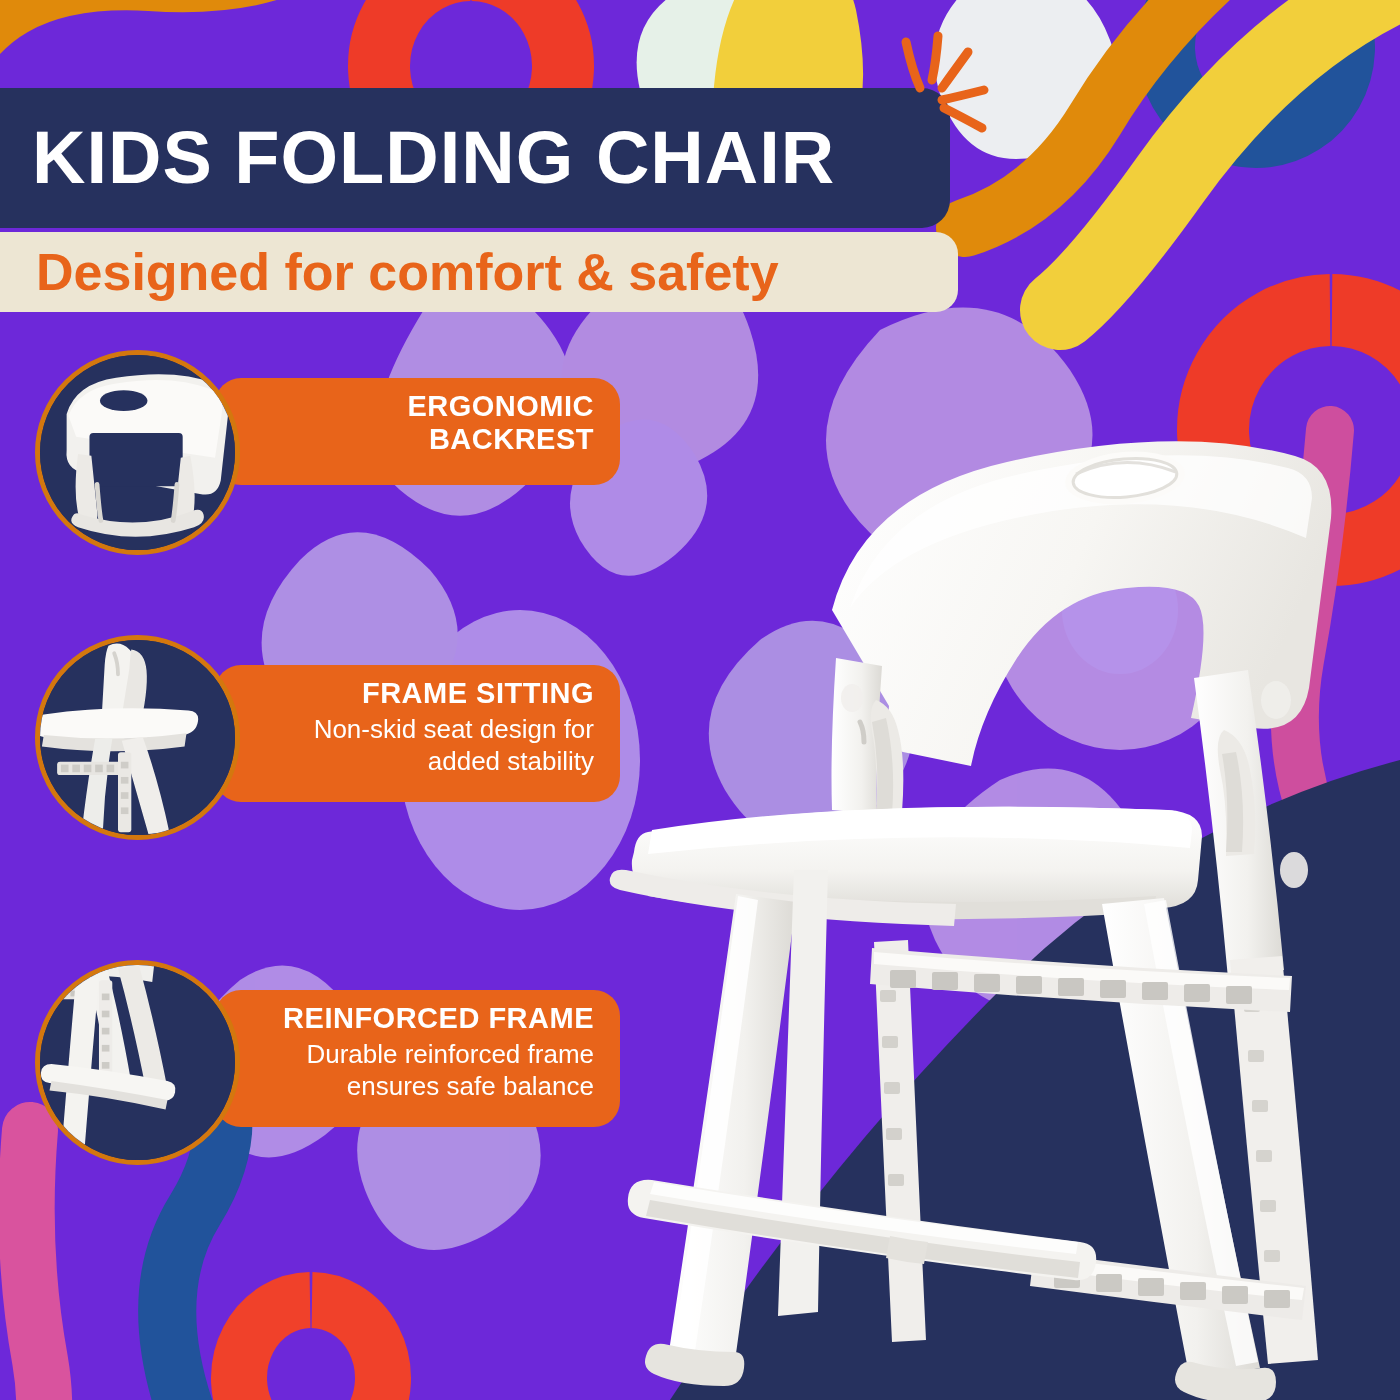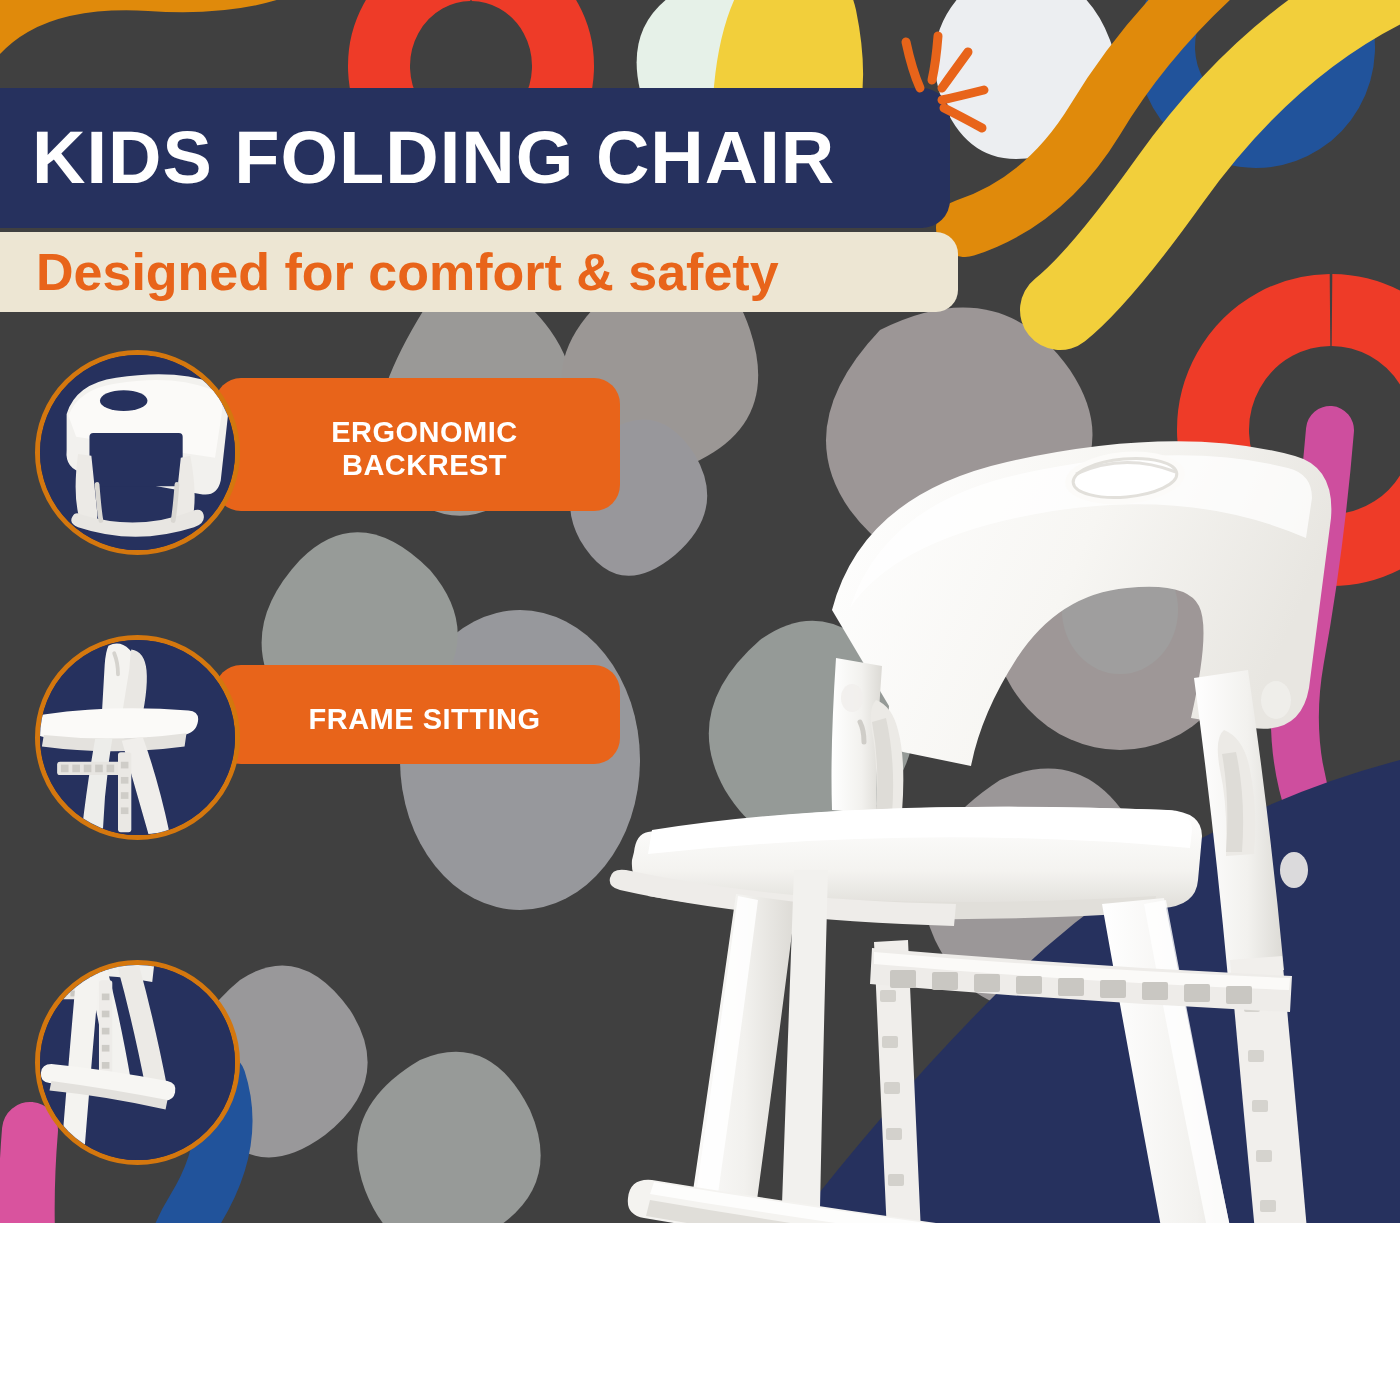--- a/index.html
+++ b/index.html
@@ -4,22 +4,22 @@
 <style>
   html,body{margin:0;padding:0;}
   body{
     width:1400px;height:1400px;
     font-family:"Liberation Sans",sans-serif;
     background:#ffffff;
     overflow:hidden;
   }
   #poster{
     position:relative;
-    width:1400px;height:1223px;
-    background:#404040;
+    width:1400px;height:1400px;
+    background:#6d28d9;
     overflow:hidden;
   }
 
   
   .bg{position:absolute;inset:0;overflow:hidden;}
   .bg svg{position:absolute;top:0;left:0;width:1400px;height:1400px;}
 
   
   .navy-blob{position:absolute;top:0;left:0;width:1400px;height:1400px;}
 
@@ -81,23 +81,23 @@
     z-index:3;
   }
   .f-circle svg{display:block;width:100%;height:100%;}
 
   .f-box{
     position:absolute;
     left:215px;
     width:405px;
     background:#E8641A;
     border-radius:26px;
-    padding:38px 26px 24px 40px;
+    padding:12px 26px 24px 40px;
     box-sizing:border-box;
-    text-align:center;
+    text-align:right;
     z-index:2;
   }
   .f-box-1{top:28px;}
   .f-box-2{top:30px;}
   .f-box-3{top:30px;}
 
   .f-title{
     color:#ffffff;
     font-size:29px;
     font-weight:bold;
@@ -246,20 +246,21 @@
               <rect x="85" y="144" width="8" height="7"></rect>
             <rect x="85" y="160" width="8" height="7"></rect>
               <rect x="85" y="176" width="8" height="7"></rect>
           </g>
           <path d="M78 14 q4 10 4 22" stroke="#d5d3ce" stroke-width="4" fill="none" stroke-linecap="round"></path>
         </g>
       </svg>
     </div>
     <div class="f-box f-box-2">
       <p class="f-title">FRAME SITTING</p>
+      <p class="f-desc">Non-skid seat design for added stability</p>
     </div>
   </div>
 
   <div class="feature feature-3">
     <div class="f-circle">
       <svg viewBox="0 0 205 205" xmlns="http://www.w3.org/2000/svg">
         <rect width="205" height="205" fill="#26315E"></rect>
         <g>
           <path d="M20 -6 q50 -4 100 6 l-2 18 q-52 -10 -98 -6 z" fill="#f0efec"></path>
           <rect x="6" y="24" width="62" height="12" rx="3" fill="#e9e7e3"></rect>
@@ -280,20 +281,24 @@
               <rect x="65" y="84" width="8" height="7"></rect>
             <rect x="65" y="102" width="8" height="7"></rect>
               <rect x="65" y="120" width="8" height="7"></rect>
           </g>
           <path d="M38 12 q-8 90 -16 190 l24 2 q8 -100 16 -190 z" fill="#f4f3f0"></path>
           <path d="M12 104 q60 6 122 18 q10 2 8 12 q-2 10 -14 8 q-62 -12 -118 -18 q-10 -1 -9 -11 q1 -9 11 -9 z" fill="#f7f6f3"></path>
           <path d="M12 122 q60 8 122 20 l-2 10 q-62 -14 -122 -20 z" fill="#e3e1dd"></path>
         </g>
       </svg>
     </div>
+    <div class="f-box f-box-3">
+      <p class="f-title">REINFORCED FRAME</p>
+      <p class="f-desc">Durable reinforced frame ensures safe balance</p>
+    </div>
   </div>
 
   <div class="product">
     <svg viewBox="0 0 840 1000" xmlns="http://www.w3.org/2000/svg">
       <defs>
         <linearGradient id="gBack" x1="0" y1="0" x2="1" y2="0.3">
           <stop offset="0%" stop-color="#ffffff"></stop>
           <stop offset="55%" stop-color="#f7f6f3"></stop>
           <stop offset="100%" stop-color="#e8e6e1"></stop>
         </linearGradient>

